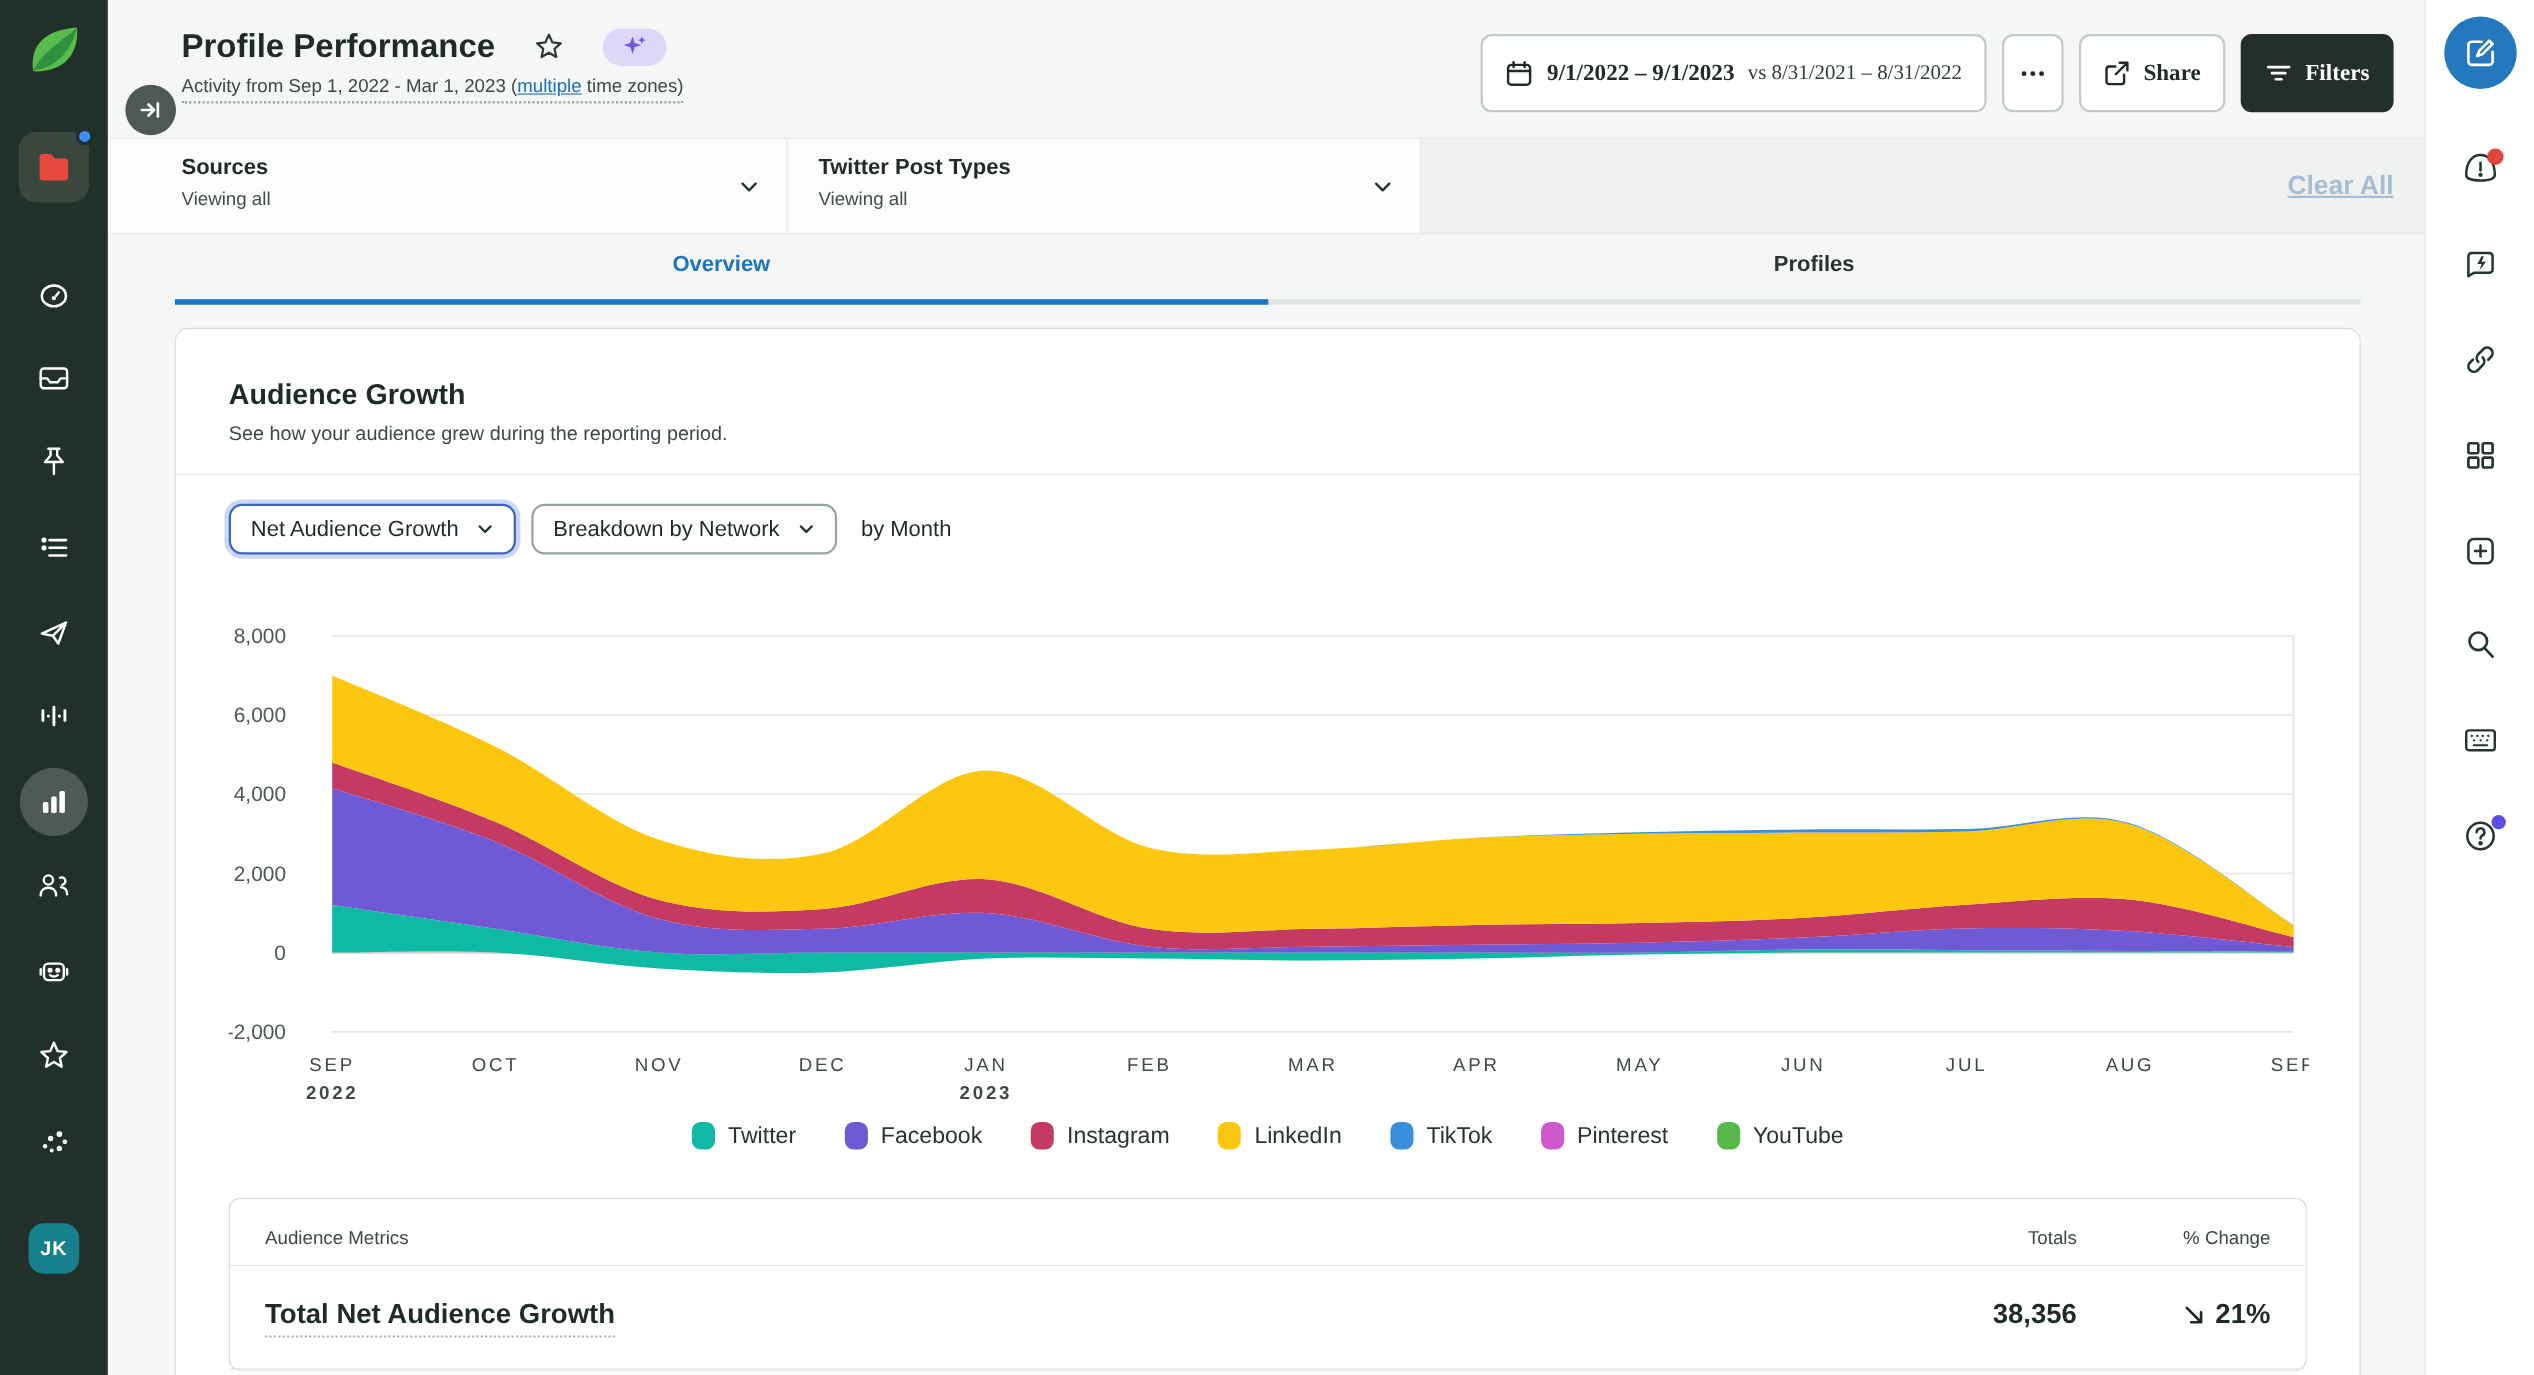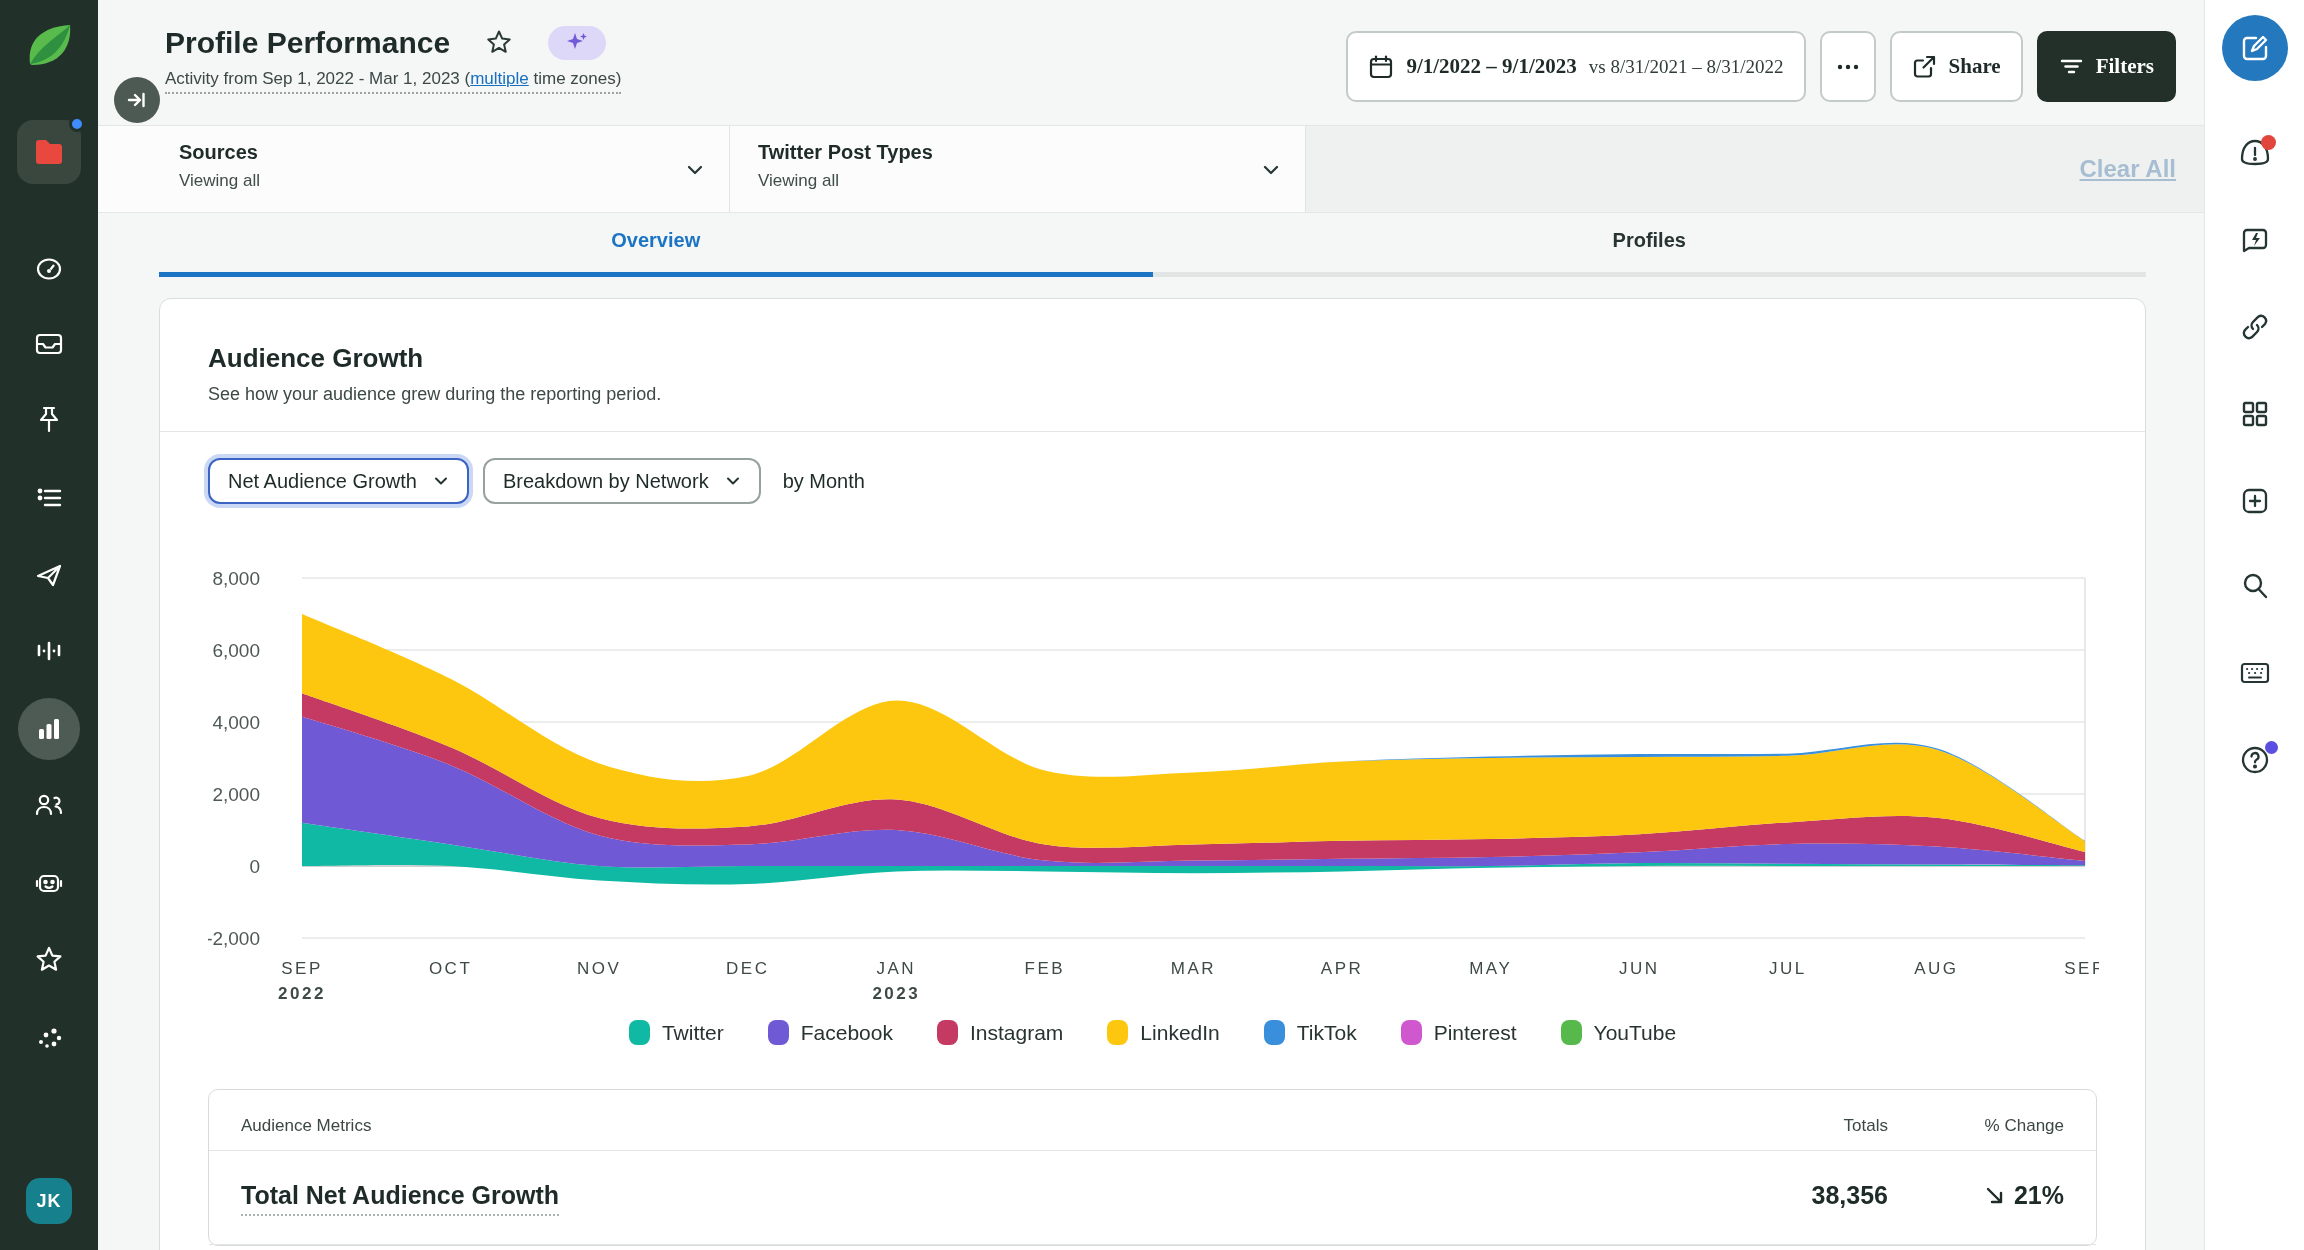--- a/index.html
+++ b/index.html
@@ -9,21 +9,21 @@
 
   
   .sidebar { position:absolute; left:0; top:0; width:98px; height:1250px; background:#22302a; z-index:5; }
   .sidebar .abs { position:absolute; left:50%; transform:translateX(-50%); }
   .logo { top:18px; width:58px; height:58px; }
   .folder-tile { top:120px; width:64px; height:64px; background:#3a473f; border-radius:16px; display:flex; align-items:center; justify-content:center; }
   .folder-dot { position:absolute; top:-4px; right:-4px; width:16px; height:16px; border-radius:50%; background:#3f8cff; border:3px solid #22302a; }
   .snav { width:34px; height:34px; display:flex; align-items:center; justify-content:center; }
   .snav svg { width:32px; height:32px; }
   .snav.active { width:62px; height:62px; background:#4d5b54; border-radius:50%; }
-  .avatar { top:1178px; width:46px; height:46px; border-radius:14px; background:#17808d; color:#fff; font-size:18px; font-weight:bold; display:flex; align-items:center; justify-content:center; letter-spacing:1px; }
+  .avatar { top:1112px; width:46px; height:46px; border-radius:14px; background:#17808d; color:#fff; font-size:18px; font-weight:bold; display:flex; align-items:center; justify-content:center; letter-spacing:1px; }
 
   
   .rail { position:absolute; right:0; top:0; width:100px; height:1250px; background:#ffffff; border-left:1px solid #e4e7e6; z-index:5; }
   .rail .abs { position:absolute; left:50%; transform:translateX(-50%); }
   .compose { top:15px; width:66px; height:66px; border-radius:50%; background:#2478bd; display:flex; align-items:center; justify-content:center; }
   .ric { width:34px; height:34px; }
   .reddot { position:absolute; top:-2px; right:-4px; width:15px; height:15px; border-radius:50%; background:#e2453c; }
   .purpledot { position:absolute; top:-2px; right:-6px; width:13px; height:13px; border-radius:50%; background:#5a4fe0; }
 
   
@@ -40,21 +40,21 @@
   .subtitle a { color:#186fc1; text-decoration:underline; }
   .topbar-actions { position:absolute; top:31px; right:28px; display:flex; gap:14px; align-items:center; }
   .btn { height:71px; background:#fff; border:2px solid #c3cbca; border-radius:10px; display:flex; align-items:center; gap:12px; padding:0 20px; font-size:21px; color:#1e2b28; cursor:pointer; font-family:Liberation Serif, serif; }
   .btn b { font-weight:bold; }
   .btn .cmp { font-size:19px; font-weight:normal; color:#2f3c39; }
   .btn.icon-only { width:56px; justify-content:center; padding:0; }
   .btn.dark { background:#223029; border-color:#223029; color:#fff; font-weight:bold; }
 
   .filterbar { height:88px; border-top:1px solid #e2e6e5; border-bottom:1px solid #e2e6e5; display:flex; background:#fbfcfb; }
   .fsection { position:relative; padding-top:15px; border-right:1px solid #e0e4e3; }
-  .fsection.s1 { width:618px; padding-left:67px;margin-left:14px; }
+  .fsection.s1 { width:618px; padding-left:67px; }
   .fsection.s2 { width:576px; padding-left:28px; }
   .flabel { font-size:20px; font-weight:bold; color:#1e2b28; }
   .fvalue { font-size:17px; color:#404d4a; margin-top:7px; }
   .fchev { position:absolute; right:22px; top:32px; width:24px; height:24px; }
   .frest { flex:1; background:#eff1f0; display:flex; align-items:center; justify-content:flex-end; padding-right:28px; }
   .clear-all { font-size:24px; font-weight:bold; color:#a7bed2; text-decoration:underline; background:none; border:none; cursor:pointer; font-family:inherit; }
 
   .tabs { position:relative; height:64px; margin-left:61px; width:1987px; display:flex; }
   .tab { width:50%; display:flex; align-items:center; justify-content:center; font-size:20px; font-weight:bold; color:#273431; cursor:pointer; padding-bottom:10px; }
   .tab.active { color:#1b74c4; }

